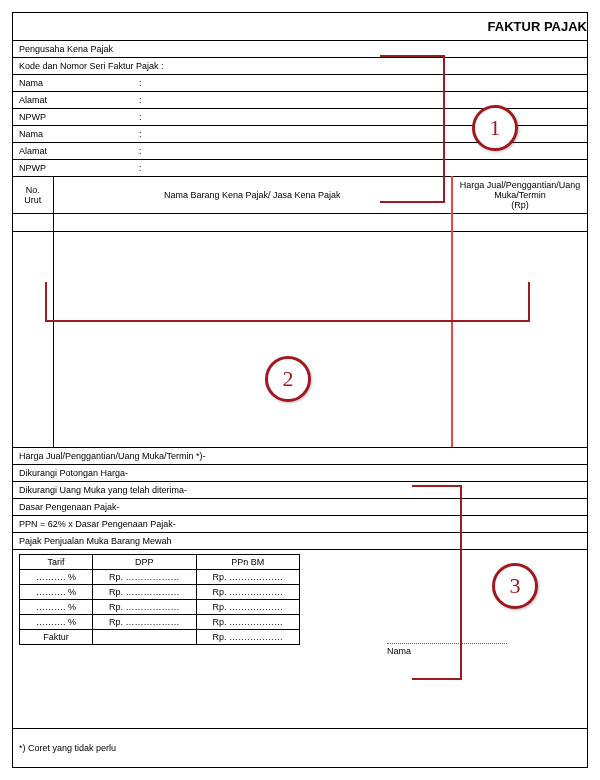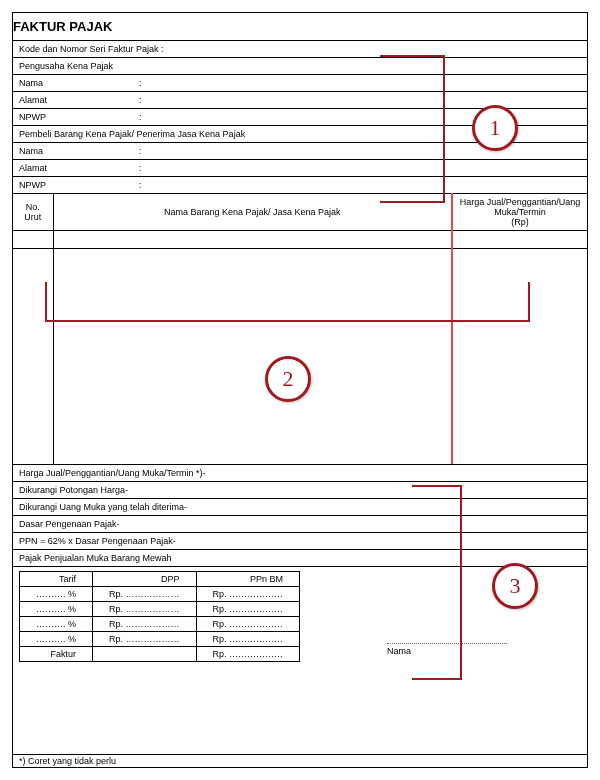--- a/index.html
+++ b/index.html
@@ -1,59 +1,58 @@
 <!DOCTYPE html>
 <html><head>
 <meta charset="utf-8">
 <style>
   *{box-sizing:border-box;margin:0;padding:0}
   body{font-family:Arial,sans-serif;font-size:10px;color:#000;background:#fff}
   .page{width:600px;height:780px;position:relative;padding:12px}
   .frame{border:1px solid #000;width:100%;height:100%;position:relative}
-  .title{text-align:left;font-weight:bold;font-size:13px;padding:6px 0}
+  .title{text-align:right;font-weight:bold;font-size:13px;padding:6px 0}
   .row{border-top:1px solid #000;padding:3px 6px;min-height:16px;font-size:9px;display:flex}
   .lab{width:120px}
   table.items{width:100%;border-collapse:collapse}
   table.items th,table.items td{border:1px solid #000;border-left:none;border-right:none;font-size:9px;font-weight:normal;padding:3px;}
   table.items th:first-child,table.items td:first-child{border-right:1px solid #000}
   table.items th:last-child,table.items td:last-child{border-left:2px solid #ef4444}
   .c1{width:40px}
   .c3{width:135px}
   .totals .row{justify-content:flex-start}
   table.lux{border-collapse:collapse;margin:4px 6px;font-size:9px}
-  table.lux th,table.lux td{border:1px solid #000;padding:2px 16px;font-weight:normal;text-align:right}
-  .foot{position:absolute;bottom:0;left:0;right:0;border-top:1px solid #000;padding:1px 6px;font-size:9px}
+  table.lux th,table.lux td{border:1px solid #000;padding:2px 16px;font-weight:normal;text-align:center}
+  .foot{position:absolute;bottom:0;left:0;right:0;border-top:1px solid #000;padding:14px 6px;font-size:9px}
   .callout{position:absolute;width:46px;height:46px;border:3px solid #a01820;border-radius:50%;background:#fff;display:flex;align-items:center;justify-content:center;font-size:22px;color:#a01820;font-family:Georgia,serif;box-shadow:1px 1px 3px rgba(0,0,0,.25)}
   .conn{position:absolute;border:2px solid #a01820}
   .sigline{position:absolute;right:80px;top:630px;width:120px;border-top:1px dotted #666;font-size:9px;padding-top:2px;text-align:left}
 </style>
 </head>
 <body>
 
 <div class="page">
   <div class="frame">
     <div class="title">FAKTUR PAJAK</div>
 
+    <div class="row">Pengusaha Kena Pajak</div>
+
     <div class="row">Kode dan Nomor Seri Faktur Pajak :</div>
-
-    <div class="row">Pengusaha Kena Pajak</div>
     <div class="row">
         <span class="lab">Nama</span>
         <span>:</span>
       </div>
     <div class="row">
         <span class="lab">Alamat</span>
         <span>:</span>
       </div>
     <div class="row">
         <span class="lab">NPWP</span>
         <span>:</span>
       </div>
 
-    <div class="row">Pembeli Barang Kena Pajak/ Penerima Jasa Kena Pajak</div>
     <div class="row">
         <span class="lab">Nama</span>
         <span>:</span>
       </div>
     <div class="row">
         <span class="lab">Alamat</span>
         <span>:</span>
       </div>
     <div class="row">
         <span class="lab">NPWP</span>

